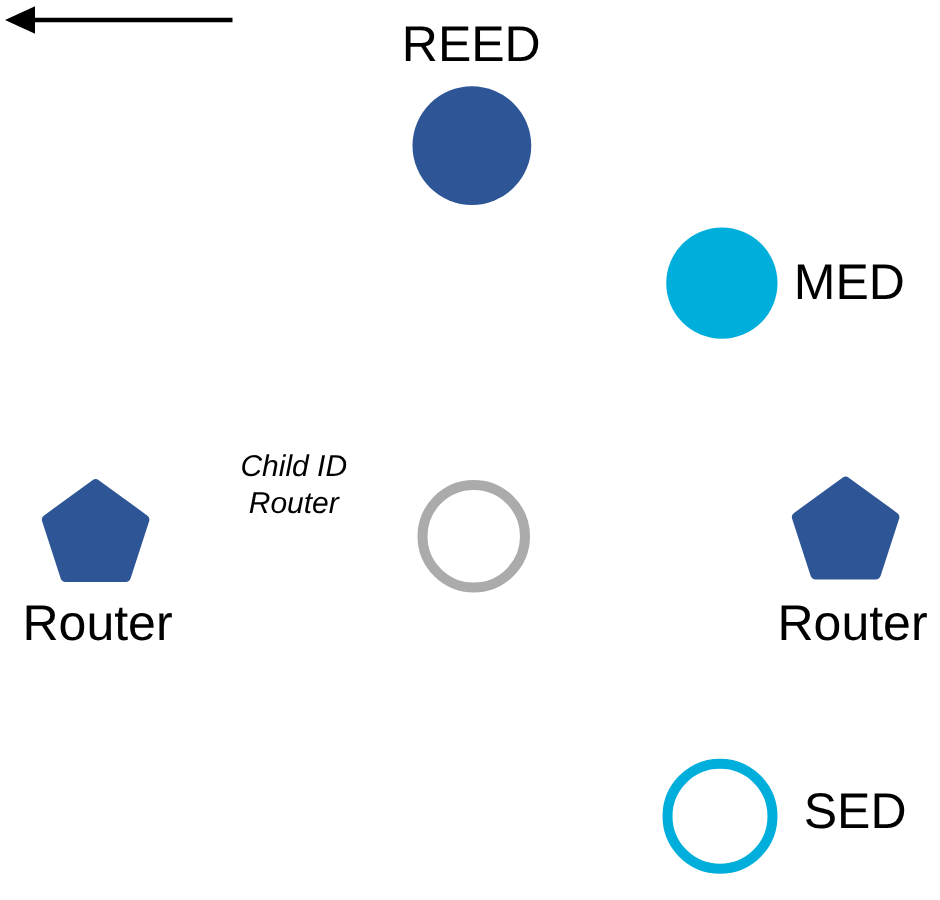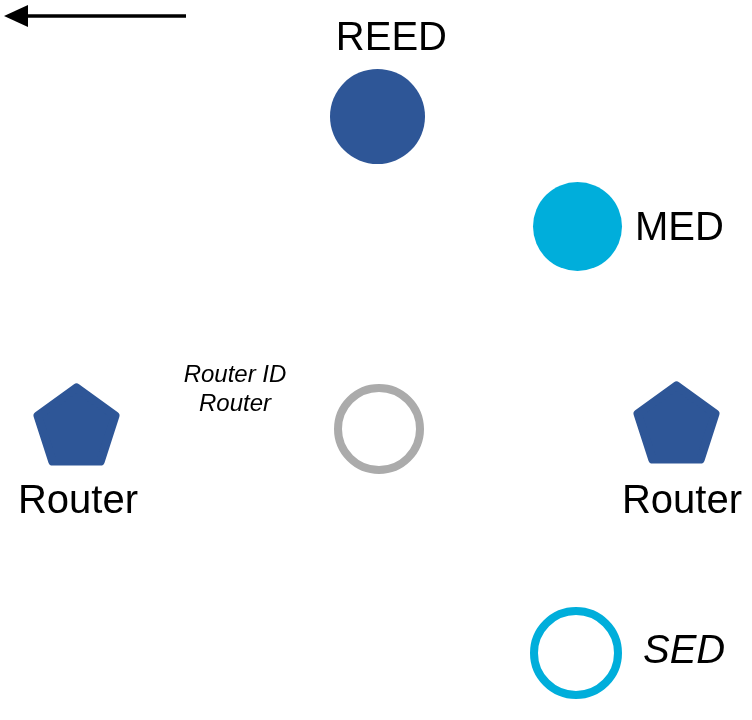--- a/index.html
+++ b/index.html
@@ -19,33 +19,33 @@
   .circle{border-radius:50%;}
   .fill-blue{background:var(--router-blue);}
   .fill-cyan{background:var(--device-cyan);}
   .outline-gray{background:var(--background);border:8px solid var(--joiner-gray);}
   .outline-cyan{background:var(--background);border:8px solid var(--device-cyan);}
   .pentagon{fill:var(--router-blue);stroke:var(--router-blue);stroke-width:9;stroke-linejoin:round;}
   .arrow-line{stroke:var(--ink);stroke-width:3.5;}
   .arrow-head{fill:var(--ink);}
   .msg-label{font-size:24px;line-height:29px;font-style:italic;color:var(--ink);}
   
-  #reed-label   {left:307px; top:13px;  width:140px;text-align:right;}
+  #reed-label   {left:307px; top:13px;  width:140px;}
   #reed-circle  {left:330px; top:69px;  width:95px; height:95px;}
   #med-circle   {left:533px; top:182px; width:89px; height:89px;}
   #med-label    {left:635px; top:203px;}
   #joiner-circle{left:334px; top:384px; width:90px; height:90px;}
   #arrow-svg    {left:134px; top:414px; width:190px; height:32px;}
   #msg-label    {left:170px; top:359px; width:130px;}
   #router-left-shape {left:29px;  top:381px; width:95px; height:90px;}
   #router-left-label {left:8px;   top:476px; width:140px;}
   #router-right-shape{left:629px; top:379px; width:95px; height:90px;}
   #router-right-label{left:612px; top:476px; width:140px;}
   #sed-circle   {left:530px; top:607px; width:92px; height:92px;}
-  #sed-label    {left:643px; top:626px;font-style:italic;}
+  #sed-label    {left:643px; top:626px;}
 </style>
 </head>
 <body>
 
 <div class="canvas">
 
   
   <div id="reed-label" class="abs node-label centered">REED</div>
   <div id="reed-circle" class="abs circle fill-blue"></div>
 
@@ -57,21 +57,21 @@
   <svg id="router-left-shape" class="abs" viewBox="0 0 100 95">
     <polygon class="pentagon" points="50,7 90.9,36.7 75.3,84.8 24.7,84.8 9.1,36.7"></polygon>
   </svg>
   <div id="router-left-label" class="abs node-label centered">Router</div>
 
   
   <div id="joiner-circle" class="abs circle outline-gray"></div>
 
   
   <div id="msg-label" class="abs msg-label centered">
-    <div>Router ID</div>
+    <div>Child ID</div>
     <div>Router</div>
   </div>
   <svg id="arrow-svg" viewBox="0 0 190 32">
     <line class="arrow-line" x1="186" y1="16" x2="24" y2="16"></line>
     <polygon class="arrow-head" points="4,16 28,5 28,27"></polygon>
   </svg>
 
   
   <svg id="router-right-shape" class="abs" viewBox="0 0 100 95">
     <polygon class="pentagon" points="50,7 90.9,36.7 75.3,84.8 24.7,84.8 9.1,36.7"></polygon>

